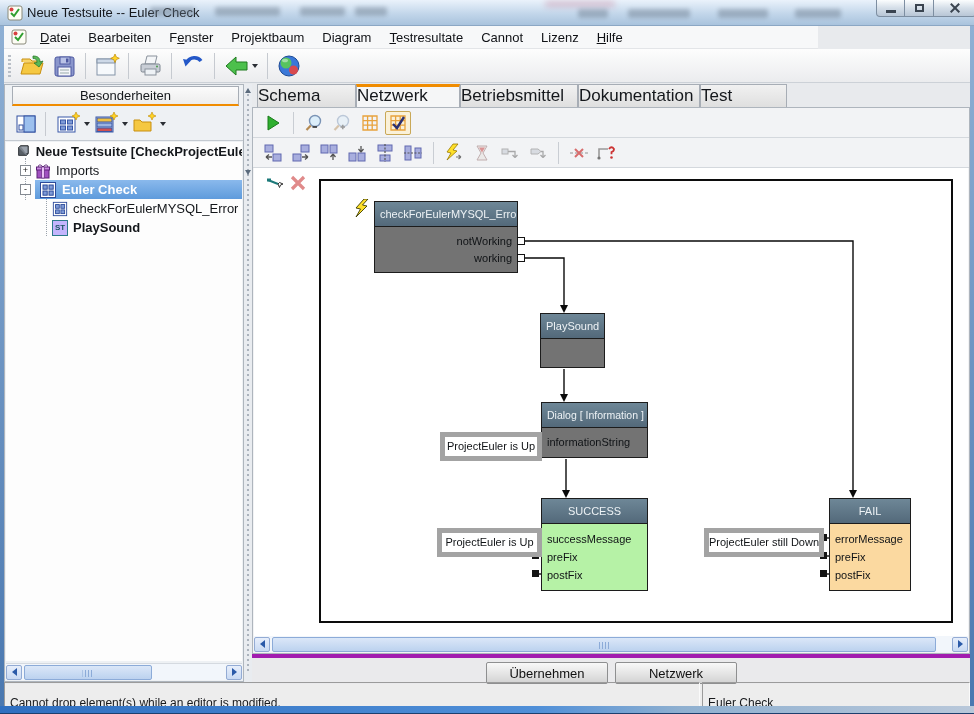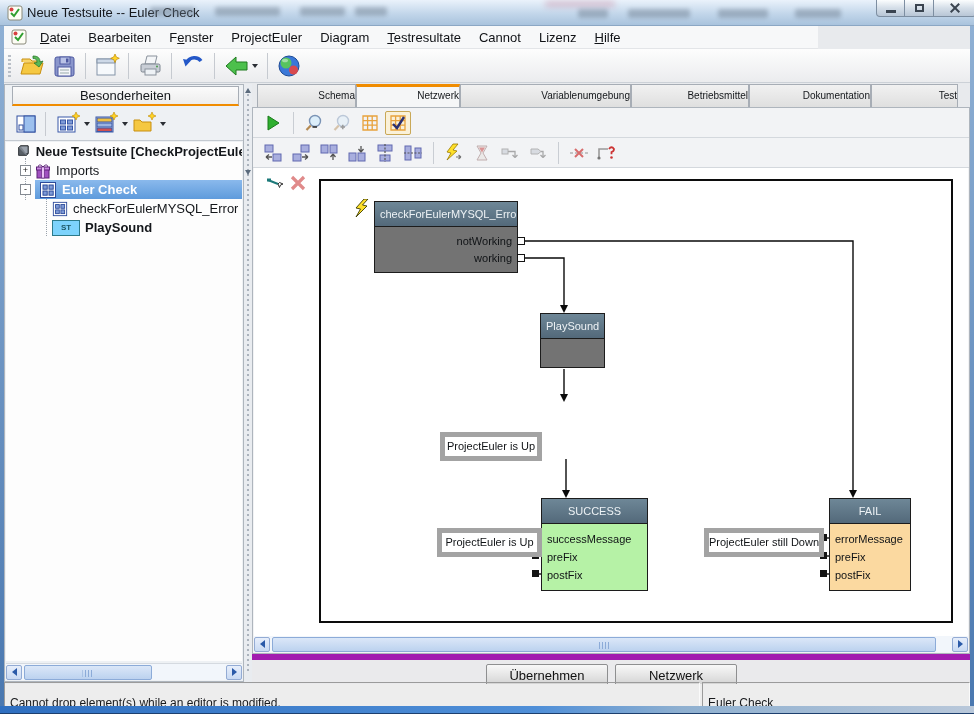--- a/index.html
+++ b/index.html
@@ -66,21 +66,21 @@
   
   #splitter{position:absolute;left:244px;top:84px;width:8px;height:598px;background:#e9ecf0}
   #splitter .dots{position:absolute;left:3px;top:10px;bottom:10px;width:2px;background:repeating-linear-gradient(#aab2bc 0 2px,transparent 2px 5px)}
   .spl-arrow{position:absolute;left:1px;width:0;height:0;border-left:3px solid transparent;border-right:3px solid transparent}
   .spl-arrow.up{top:4px;border-bottom:5px solid #5a6a7c}
   .spl-arrow.down{top:86px;border-top:5px solid #5a6a7c}
 
   
   #right-panel{position:absolute;left:252px;top:84px;width:718px;height:570px}
   #rp-tabs{position:absolute;left:0;top:0;right:0;height:23px;display:flex;padding-left:5px;box-sizing:border-box}
-  .rp-tab{border:1px solid #a7adb5;border-bottom:none;background:linear-gradient(#f1f1f1,#dfdfdf);font-size:10px;color:#14171b;text-align:right;line-height:21px;box-sizing:border-box;overflow:hidden;white-space:nowrap}
+  .rp-tab{border:1px solid #a7adb5;border-bottom:none;background:linear-gradient(#f1f1f1,#dfdfdf);font-size:17px;color:#14171b;text-align:left;line-height:21px;box-sizing:border-box;overflow:hidden;white-space:nowrap}
   .rp-tab.active{background:#f5f6f7;border-top:3px solid #f08c00;line-height:18px}
   #editor{position:absolute;left:0;top:23px;right:0;bottom:0;border:1px solid #aeb5bd;background:#f2f3f5;box-sizing:border-box}
   .dtb{position:absolute;left:0;right:0;height:30px;border-bottom:1px solid #d4d8dd;display:flex;align-items:center;padding-left:6px;box-sizing:border-box}
   #dtb1{top:0}#dtb2{top:30px}
   .d-btn{width:26px;height:24px;display:flex;align-items:center;justify-content:center;margin:0 1px;border-radius:2px}
   .d-btn.toggled{border:1px solid #c9a857;background:#faf1d9;box-sizing:border-box}
   .d-sep{width:1px;height:22px;background:#c9cdd3;margin:0 6px}
 
   
   #canvas{position:absolute;left:1px;top:60px;width:714px;height:470px;background:#ffffff;overflow:hidden}
@@ -95,21 +95,21 @@
   .node-row.left{text-align:left;padding-left:5px}
   .node-success .node-body{background:#b6f2a6}
   .node-fail .node-body{background:#fbd9a0}
   .port{position:absolute;width:7px;height:7px;background:#141414}
   .port.out{width:6px;height:6px;background:#fff;border:1px solid #141414}
   .dlabel{position:absolute;height:19px;line-height:19px;border:5px solid #a3a3a3;background:#fff;font-size:11px;text-align:center;color:#101316;white-space:nowrap;overflow:hidden}
   .c-icon{position:absolute}
   #cv-hscroll{position:absolute;left:1px;right:1px;bottom:1px;height:16px;background:#f2f6fb;display:flex;align-items:center}
 
   
-  #footer{position:absolute;left:252px;top:654px;width:718px;height:30px;background:#eaeaec;border-top:6px solid #a21caf;box-sizing:border-box}
+  #footer{position:absolute;left:252px;top:654px;width:718px;height:30px;background:#eaeaec;border-top:4px solid #a21caf;box-sizing:border-box}
   .f-btn{position:absolute;top:4px;width:122px;height:22px;border:1px solid #8e8f90;border-radius:2px;background:linear-gradient(#f8f8f8,#e2e2e2 60%,#d2d2d2);font-size:13px;color:#111;font-family:"Liberation Sans",sans-serif;text-align:center;line-height:20px;box-sizing:border-box}
   #statusbar{position:absolute;left:4px;top:684px;width:966px;height:22px;background:#ededed;display:flex;align-items:center}
   .st-cell{height:18px;line-height:16px;border:1px solid;border-color:#9b9b9b #fafafa #fafafa #9b9b9b;padding:12px 5px;font-size:12px;color:#17191c;box-sizing:border-box;white-space:nowrap;overflow:hidden}
   .st-cell.c1{width:696px;margin-right:2px}
   .st-cell.c2{flex:1}
 </style>
 </head>
 <body>
 
 <div id="app">
@@ -153,21 +153,21 @@
 
   <div id="menubar">
     <svg class="app-ico" width="16" height="16" viewBox="0 0 16 16">
       <rect x="1" y="1" width="14" height="14" rx="2" fill="#fdfdf5" stroke="#8a8a7a"></rect>
       <path d="M4 8 L7 11 L12 4" fill="none" stroke="#2f9e2f" stroke-width="2"></path>
       <circle cx="4.5" cy="4.5" r="2" fill="#d84040"></circle>
     </svg>
     <span class="menu-item"><u>D</u>atei</span>
     <span class="menu-item">Bearbeiten</span>
     <span class="menu-item">F<u>e</u>nster</span>
-    <span class="menu-item">ProjectEuler</span>
+    <span class="menu-item">Projektbaum</span>
     <span class="menu-item">Diagram</span>
     <span class="menu-item"><u>T</u>estresultate</span>
     <span class="menu-item">Cannot</span>
     <span class="menu-item">Lizenz</span>
     <span class="menu-item"><u>H</u>ilfe</span>
   </div>
 
   <div id="toolbar">
     <div class="grip"></div>
     <div class="tb-btn">
@@ -315,21 +315,21 @@
           <rect x="1.5" y="1.5" width="15" height="15" fill="#fff" stroke="#2c4a9a"></rect>
           <rect x="4" y="4" width="4.2" height="4.2" fill="#7e9ad6" stroke="#2c4a9a"></rect>
             <rect x="10" y="4" width="4.2" height="4.2" fill="#7e9ad6" stroke="#2c4a9a"></rect>
           <rect x="4" y="10" width="4.2" height="4.2" fill="#7e9ad6" stroke="#2c4a9a"></rect>
             <rect x="10" y="10" width="4.2" height="4.2" fill="#7e9ad6" stroke="#2c4a9a"></rect>
         </svg>
         <span class="lbl">checkForEulerMYSQL_Error</span>
       </div>
 
       <div class="tree-row" style="padding-left:46px">
-        <span style="width:28px;height:16px;border:1px solid #2c7a8a;background:#7dd3fc;font-size:8px;font-weight:bold;color:#1c5662;display:flex;align-items:center;justify-content:center;box-sizing:border-box">ST</span>
+        <span style="width:16px;height:16px;border:1px solid #2c7a8a;background:#c4b5fd;font-size:8px;font-weight:bold;color:#1c5662;display:flex;align-items:center;justify-content:center;box-sizing:border-box">ST</span>
         <span class="lbl bold">PlaySound</span>
       </div>
     </div>
 
     <div id="lp-hscroll">
       <div class="sb-arrow">
           <span class="sb-tri l"></span>
         </div>
       <div class="sb-track">
         <div class="sb-thumb" style="left:2px;width:128px">
@@ -345,21 +345,20 @@
   <div id="splitter">
     <span class="spl-arrow up"></span>
     <div class="dots"></div>
     <span class="spl-arrow down"></span>
   </div>
 
   <div id="right-panel">
     <div id="rp-tabs">
       <div class="rp-tab" style="width:99px">Schema</div>
       <div class="rp-tab active" style="width:104px">Netzwerk</div>
-      <div class="rp-tab" style="width:171px">Variablenumgebung</div>
       <div class="rp-tab" style="width:118px">Betriebsmittel</div>
       <div class="rp-tab" style="width:122px">Dokumentation</div>
       <div class="rp-tab" style="width:87px">Test</div>
     </div>
 
     <div id="editor">
 
       <div class="dtb" id="dtb1">
         <div class="d-btn">
           <svg width="18" height="18" viewBox="0 0 18 18">
@@ -526,20 +525,26 @@
           </div>
         </div>
         <span class="port out" style="left:263px;top:69px"></span>
         <span class="port out" style="left:263px;top:86px"></span>
 
         <div class="node" style="left:286px;top:145px;width:63px">
           <div class="node-header">PlaySound</div>
           <div class="node-body" style="height:28px"></div>
         </div>
 
+        <div class="node" style="left:287px;top:234px;width:105px">
+          <div class="node-header" style="font-size:10.5px">Dialog [ Information ]</div>
+          <div class="node-body" style="padding:6px 0 6px">
+            <div class="node-row left">informationString</div>
+          </div>
+        </div>
         <span class="port" style="left:280px;top:270px"></span>
         <div class="dlabel" style="left:186px;top:264px;width:92px">ProjectEuler is Up</div>
 
         <div class="node node-success" style="left:287px;top:330px;width:105px">
           <div class="node-header center">SUCCESS</div>
           <div class="node-body" style="padding:6px 0 6px">
             <div class="node-row left" style="height:18px;line-height:18px">successMessage</div>
             <div class="node-row left" style="height:18px;line-height:18px">preFix</div>
             <div class="node-row left" style="height:18px;line-height:18px">postFix</div>
           </div>

